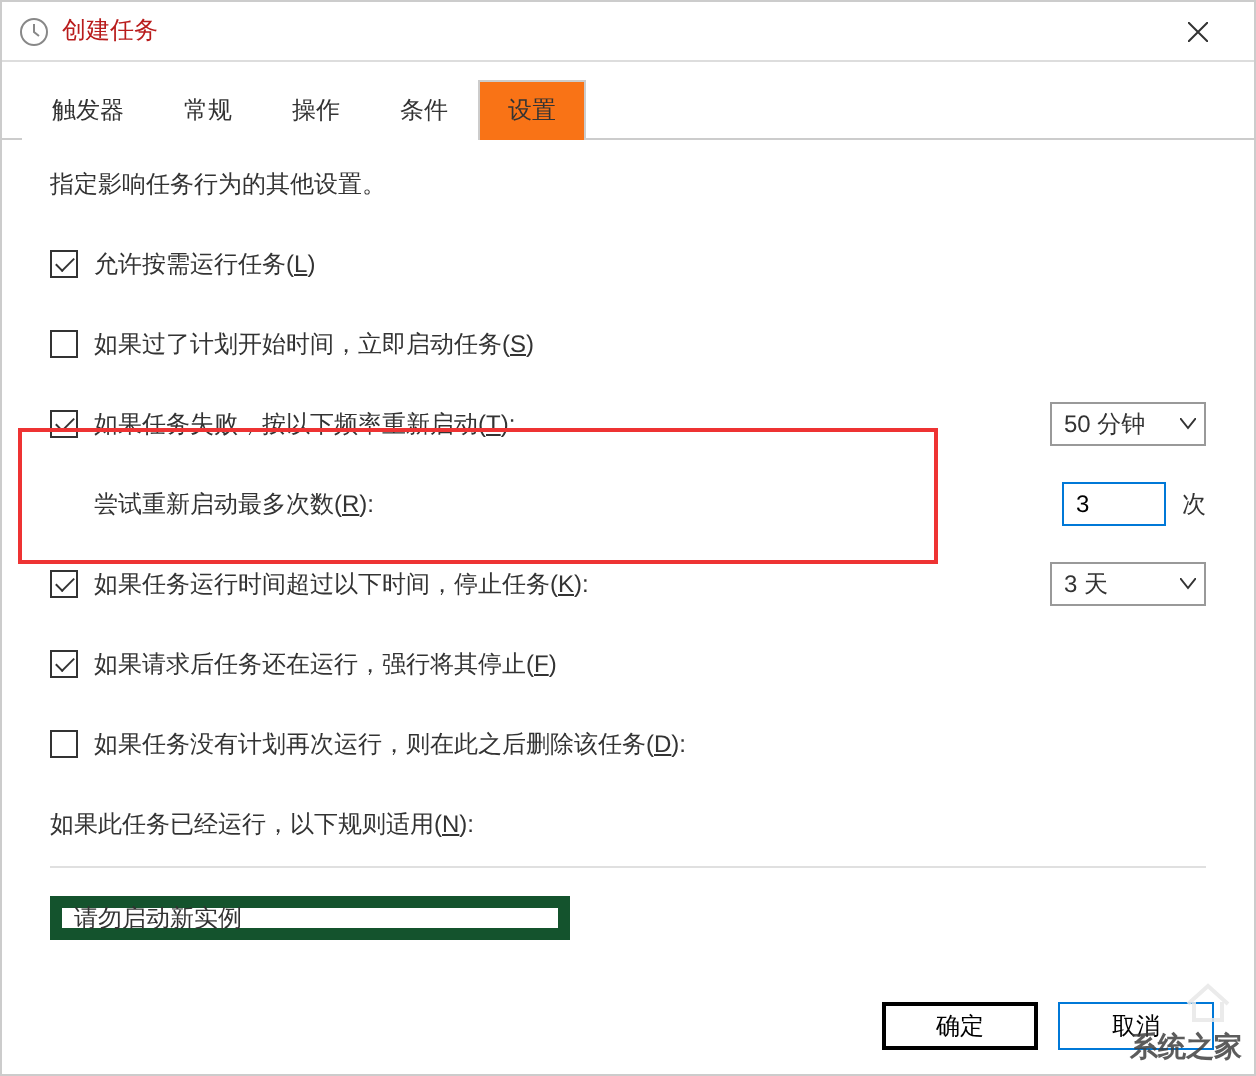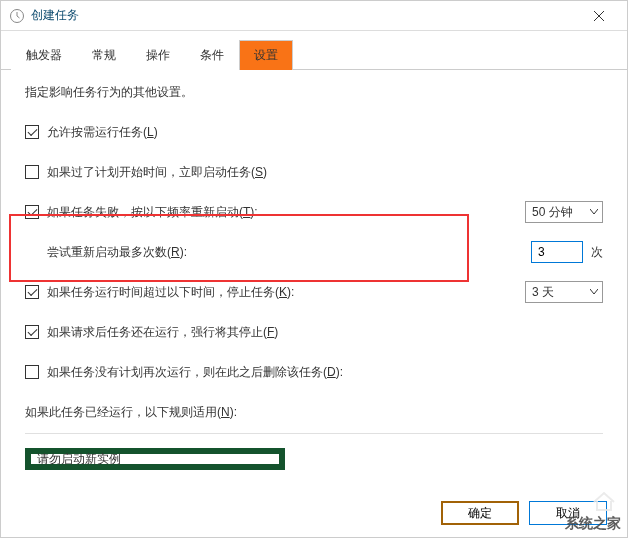--- a/index.html
+++ b/index.html
@@ -18,21 +18,21 @@
       align-items: center;
       padding: 0 8px;
       border-bottom: 1px solid #ddd;
       background: #fff;
     }
     .titlebar .icon {
       width: 16px; height: 16px;
       margin-right: 6px;
       display: flex; align-items: center; justify-content: center;
     }
-    .titlebar .title { flex: 1; color: #0c4a6e; }
+    .titlebar .title { flex: 1; color: #b91c1c; }
     .titlebar .close {
       width: 40px; height: 28px;
       display: flex; align-items: center; justify-content: center;
       cursor: pointer;
     }
     .titlebar .close svg { width: 10px; height: 10px; }
 
     .tabs {
       display: flex;
       padding: 8px 10px 0 10px;
@@ -135,21 +135,21 @@
       bottom: 12px; right: 20px;
       display: flex; gap: 10px;
     }
     .btn {
       width: 78px; height: 24px;
       border: 1px solid #0078d7;
       background: #fff;
       display: flex; align-items: center; justify-content: center;
       cursor: pointer;
     }
-    .btn.primary { border: 2px solid #a16207; }
+    .btn.primary { border: 2px solid #000000; }
 
     .watermark {
       position: absolute;
       bottom: 4px; right: 6px;
       display: flex; align-items: flex-end;
       color: #404040;
       font-size: 14px;
       font-weight: bold;
       opacity: 0.85;
       pointer-events: none;

